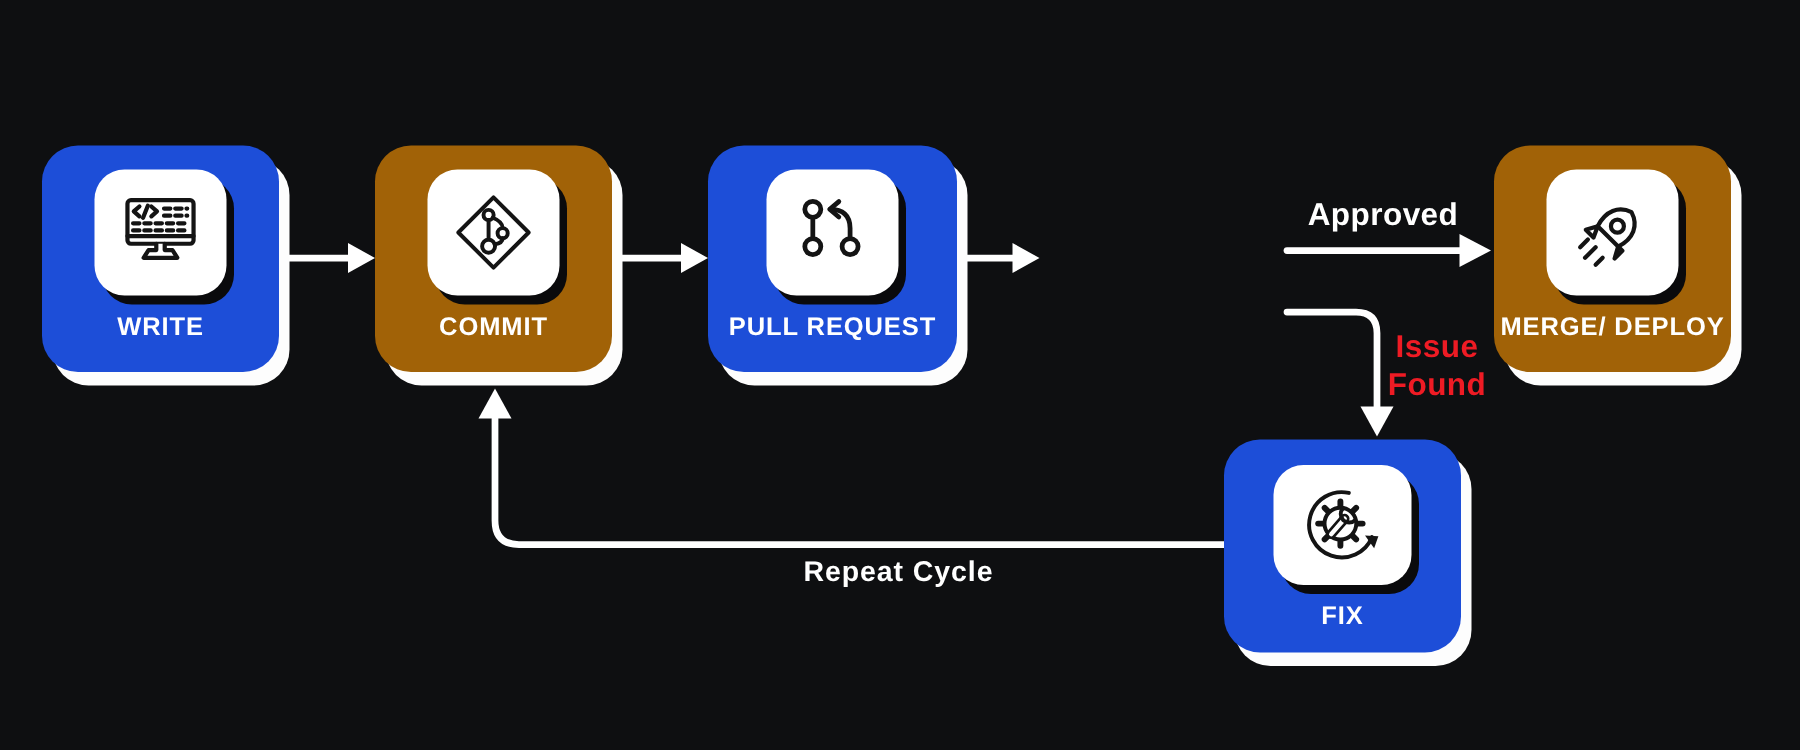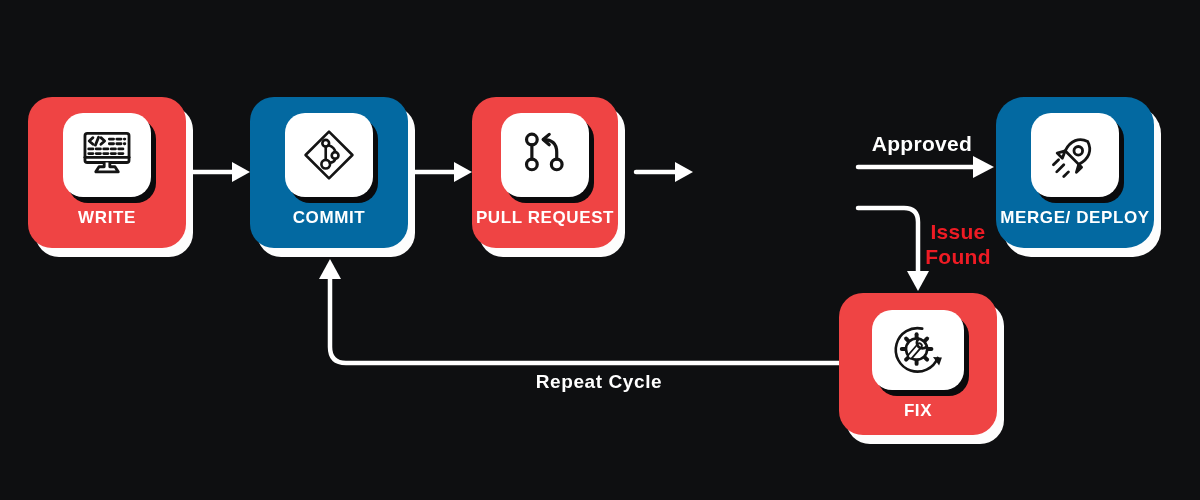--- a/index.html
+++ b/index.html
@@ -1,22 +1,22 @@
 <!DOCTYPE html>
 <html><head>
 <meta charset="utf-8">
 <style>
   html,body{margin:0;padding:0;background:#0e0f11;}
   body{width:1200px;height:500px;overflow:hidden;font-family:"Liberation Sans",sans-serif;}
   .stage{position:relative;width:1200px;height:500px;background:#0e0f11;}
 
   .node{position:absolute;border-radius:24px;box-shadow:7px 9px 0 #fdfdfd;
         display:flex;flex-direction:column;align-items:center;}
-  .node.purple{background:#ef4444;}
-  .node.violet{background:#0369a1;}
+  .node.purple{background:#1d4ed8;}
+  .node.violet{background:#a16207;}
 
   .card{background:#ffffff;border-radius:20px;box-shadow:5px 6px 0 #0a0a0c;
         display:flex;align-items:center;justify-content:center;}
   .main .card{width:88px;height:84px;margin-top:16px;}
   .fix-node .card{width:92px;height:80px;margin-top:17px;}
 
   .node-label{color:#ffffff;font-weight:bold;font-size:17px;letter-spacing:.6px;
               margin-top:11px;white-space:nowrap;}
 
   .edges{position:absolute;left:0;top:0;width:1200px;height:500px;pointer-events:none;}
@@ -99,51 +99,51 @@
         <path d="M28.5 23.2 V37"></path>
         <circle cx="28.5" cy="41.8" r="4.6" fill="#fff"></circle>
         <path d="M31.5 21.5 C36.5 23.5 38.5 26 38.5 28.8"></path>
         <circle cx="38.5" cy="32.5" r="3.6" fill="#fff"></circle>
         <path d="M38.5 36.1 C38.5 38.6 35.5 40 32.8 40.4"></path>
       </svg>
     </div>
     <div class="node-label">COMMIT</div>
   </div>
 
-  <div class="node purple main" style="left:472px;top:97px;width:146px;height:151px;">
+  <div class="node purple main" style="left:472px;top:97px;width:166px;height:151px;">
     <div class="card">
       <svg class="icon" viewBox="0 0 64 64" width="60" height="60" fill="none" stroke="#141414" stroke-width="3.4" stroke-linecap="round" stroke-linejoin="round">
         <circle cx="18" cy="15.5" r="5.7"></circle>
         <path d="M18 21.2 V36.3"></path>
         <circle cx="18" cy="42" r="5.7"></circle>
         <circle cx="44.5" cy="42" r="5.7"></circle>
         <path d="M44.5 36.3 V29 C44.5 19.5 39 15.5 30.5 15.5"></path>
         <path d="M36.5 10 L30 15.5 L36.5 21"></path>
       </svg>
     </div>
     <div class="node-label">PULL REQUEST</div>
   </div>
 
 
-  <div class="node violet main" style="left:996px;top:97px;width:158px;height:151px;border-radius:28px;">
+  <div class="node violet main" style="left:996px;top:97px;width:158px;height:151px;">
     <div class="card">
       <svg class="icon" viewBox="0 0 64 64" width="60" height="60" fill="none" stroke="#141414" stroke-width="3" stroke-linecap="round" stroke-linejoin="round">
         <path d="M45.5 17.5 C36.5 13 27 16.5 21.5 27.5 L36 42 C47 36.5 50.5 27 45.5 17.5 Z" fill="#fff"></path>
         <circle cx="35.5" cy="27.5" r="4.6" fill="#fff"></circle>
         <path d="M21.5 27.5 L13 30 L18.5 35.5 Z" fill="#fff"></path>
         <path d="M36 42 L33.5 50.5 L39 45 Z" fill="#fff"></path>
         <path d="M9 42.5 l5.5 -5.5"></path>
         <path d="M12.5 50 l7.5 -7.5"></path>
         <path d="M20 55 l5 -5"></path>
       </svg>
     </div>
     <div class="node-label">MERGE/ DEPLOY</div>
   </div>
 
-  <div class="node purple fix-node" style="left:839px;top:293px;width:158px;height:142px;align-items:center;">
+  <div class="node purple fix-node" style="left:816px;top:293px;width:158px;height:142px;align-items:center;">
     <div class="card">
       <svg class="icon" viewBox="0 0 64 64" width="60" height="60" fill="none" stroke="#141414" stroke-width="2.8" stroke-linecap="round" stroke-linejoin="round">
         <path d="M36.5 9.2 A23.2 23.2 0 1 0 53 40.5"></path>
         <polygon points="54.5,48.5 48,39.5 57.5,40" fill="#141414" stroke="none"></polygon>
         <g stroke-width="4.2">
           <path d="M41.8 31 H46.3"></path>
           <path d="M38.5 39 L41.7 42.2"></path>
           <path d="M30.5 42.3 V46.8"></path>
           <path d="M22.5 39 L19.3 42.2"></path>
           <path d="M19.2 31 H14.7"></path>

